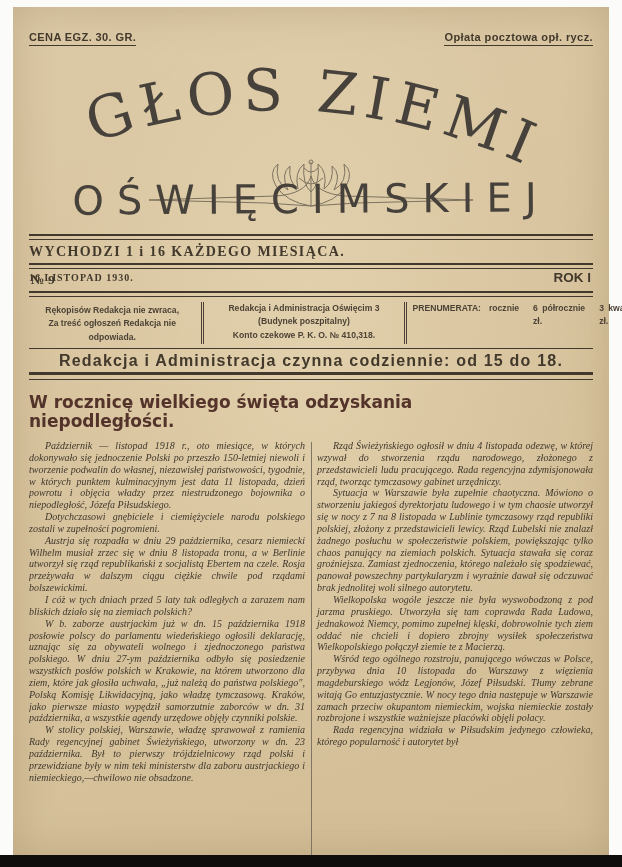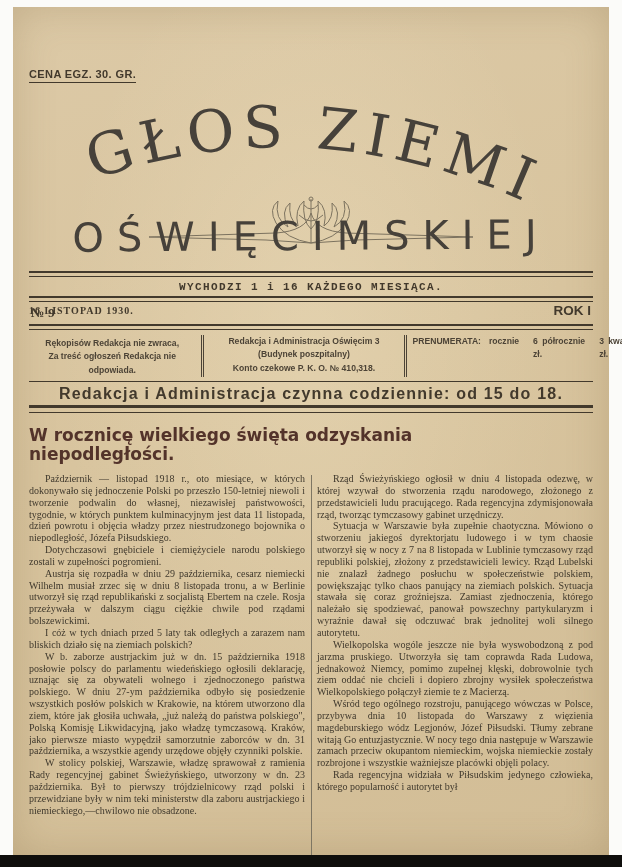--- a/index.html
+++ b/index.html
@@ -6,65 +6,66 @@
   .page{position:relative;width:622px;height:867px;background:#fbfbf9;overflow:hidden;
         font-family:"Liberation Serif",serif;color:var(--ink,#42392c);}
   .paper{position:absolute;left:13px;top:7px;width:596px;height:848px;
          background:
            radial-gradient(ellipse at 50% 40%, rgba(255,244,214,.25), rgba(0,0,0,0) 60%),
            linear-gradient(160deg, #dcc9a6 0%, #d8c49e 45%, #d2bd96 100%);
          box-shadow:inset 0 0 40px rgba(120,95,55,.25);}
   .inner{position:absolute;left:16px;right:16px;top:0;}
   .topline{display:flex;justify-content:space-between;margin-top:24px;
            font-family:"Liberation Sans",sans-serif;font-weight:bold;font-size:11px;letter-spacing:.4px;}
-  .topline span{border-bottom:1.6px solid var(--ink,#42392c);padding-bottom:2px;margin-top:37px;}
+  .topline span{border-bottom:1.6px solid var(--ink,#42392c);padding-bottom:2px;}
   .masthead{position:relative;height:186px;margin-top:2px;text-align:center;}
   .arcwrap{position:relative;z-index:2;}
   .ornament{position:absolute;left:50%;top:108px;transform:translateX(-50%);z-index:1;opacity:.85;}
   .m2{position:relative;z-index:2;font-family:"DejaVu Sans",sans-serif;font-size:40px;
       letter-spacing:13px;margin-top:-34px;color:#46413a;transform:rotate(-.4deg);white-space:nowrap;}
   .rule2{height:3px;border-top:2.5px solid var(--ink,#42392c);border-bottom:1px solid var(--ink,#42392c);}
   .rule2.thick{border-top-width:3px;height:4px;}
   .rule1{border-top:1.3px solid var(--ink,#42392c);}
-  .freq{padding:4px 0 3px;text-align:center;font-family:Liberation Mono, monospace;
-        font-weight:bold;font-size:11px;letter-spacing:1.4px;}
+  .freq{padding:4px 0 3px;text-align:left;font-family:Liberation Serif, serif;
+        font-weight:bold;font-size:14px;letter-spacing:1.4px;}
   .daterow{position:relative;height:22px;font-weight:bold;font-size:13.5px;}
   .daterow .no{position:absolute;left:2px;top:3px;}
   .daterow .dt{position:absolute;left:0;right:0;top:3px;font-family:Liberation Serif, serif;letter-spacing:1px;font-size:10px;}
   .daterow .rk{position:absolute;right:2px;top:1px;font-family:"Liberation Sans",sans-serif;}
   .infobar{display:flex;align-items:stretch;padding:5px 0 4px;}
   .infocell{font-family:"Liberation Sans",sans-serif;font-weight:bold;font-size:8.6px;
             line-height:1.55;text-align:center;color:#4c4336;}
   .infocell.c1{width:32%;padding-top:2px;}
   .infocell.c2{width:36%;}
   .infocell.c3{width:32%;}
   .vsep{border-left:3.5px double #4c4336;margin:0 6px;}
   .sub{display:flex;gap:8px;text-align:left;}
   .subrows{display:flex;flex-direction:row;}
   .subrow{display:flex;justify-content:space-between;gap:14px;}
   .hours{padding:3px 0 2px;text-align:center;font-family:"Liberation Sans",sans-serif;
          font-weight:bold;font-size:16px;letter-spacing:1.2px;}
   .headline{margin-top:13px;text-align:left;font-family:"DejaVu Sans",sans-serif;
             font-weight:bold;font-size:17px;line-height:1.15;color:var(--headline,#53332a);}
   .cols{display:flex;margin-top:8px;height:443px;overflow:hidden;}
   .col{width:276px;font-size:10px;line-height:1.185;text-align:justify;color:#3f382c;}
-  .col p{margin:0;text-indent:16px;}
+  .col p{margin:0;text-indent:16px;font-style:italic;}
   .divider{width:1px;background:#7e7663;margin:2px 5px 0 6px;}
   .bottomstrip{position:absolute;left:0;top:855px;width:622px;height:12px;background:#0f0e0c;}
   svg text{fill:#46413a;}
 </style>
 </head>
 <body>
 
 <div class="page">
   <div class="paper">
     <div class="inner">
 
       <div class="topline">
         <span>CENA EGZ. 30. GR.</span>
+        <span>Opłata pocztowa opł. rycz.</span>
       </div>
 
       <div class="masthead">
         <div class="arcwrap">
           <svg width="564" height="158" viewBox="0 0 564 158">
             <path id="masthead-arc" d="M 8 118 Q 275 -6 556 146" fill="none" stroke="none"></path>
             <text font-family="DejaVu Serif, serif" font-size="58" letter-spacing="7">
               <textPath href="#masthead-arc" startOffset="50%" text-anchor="middle">GŁOS ZIEMI</textPath>
             </text>
           </svg>

